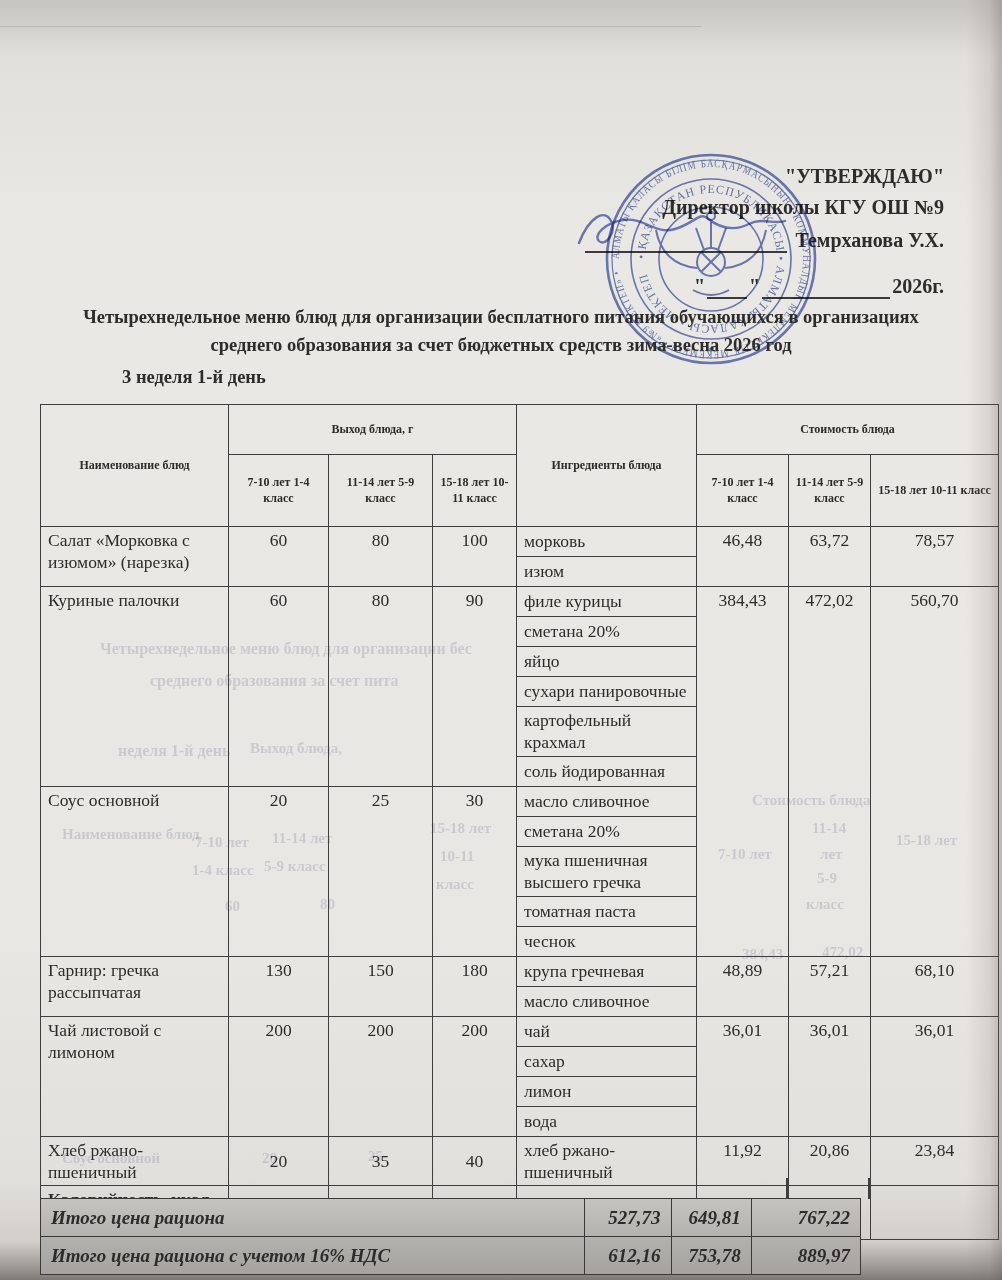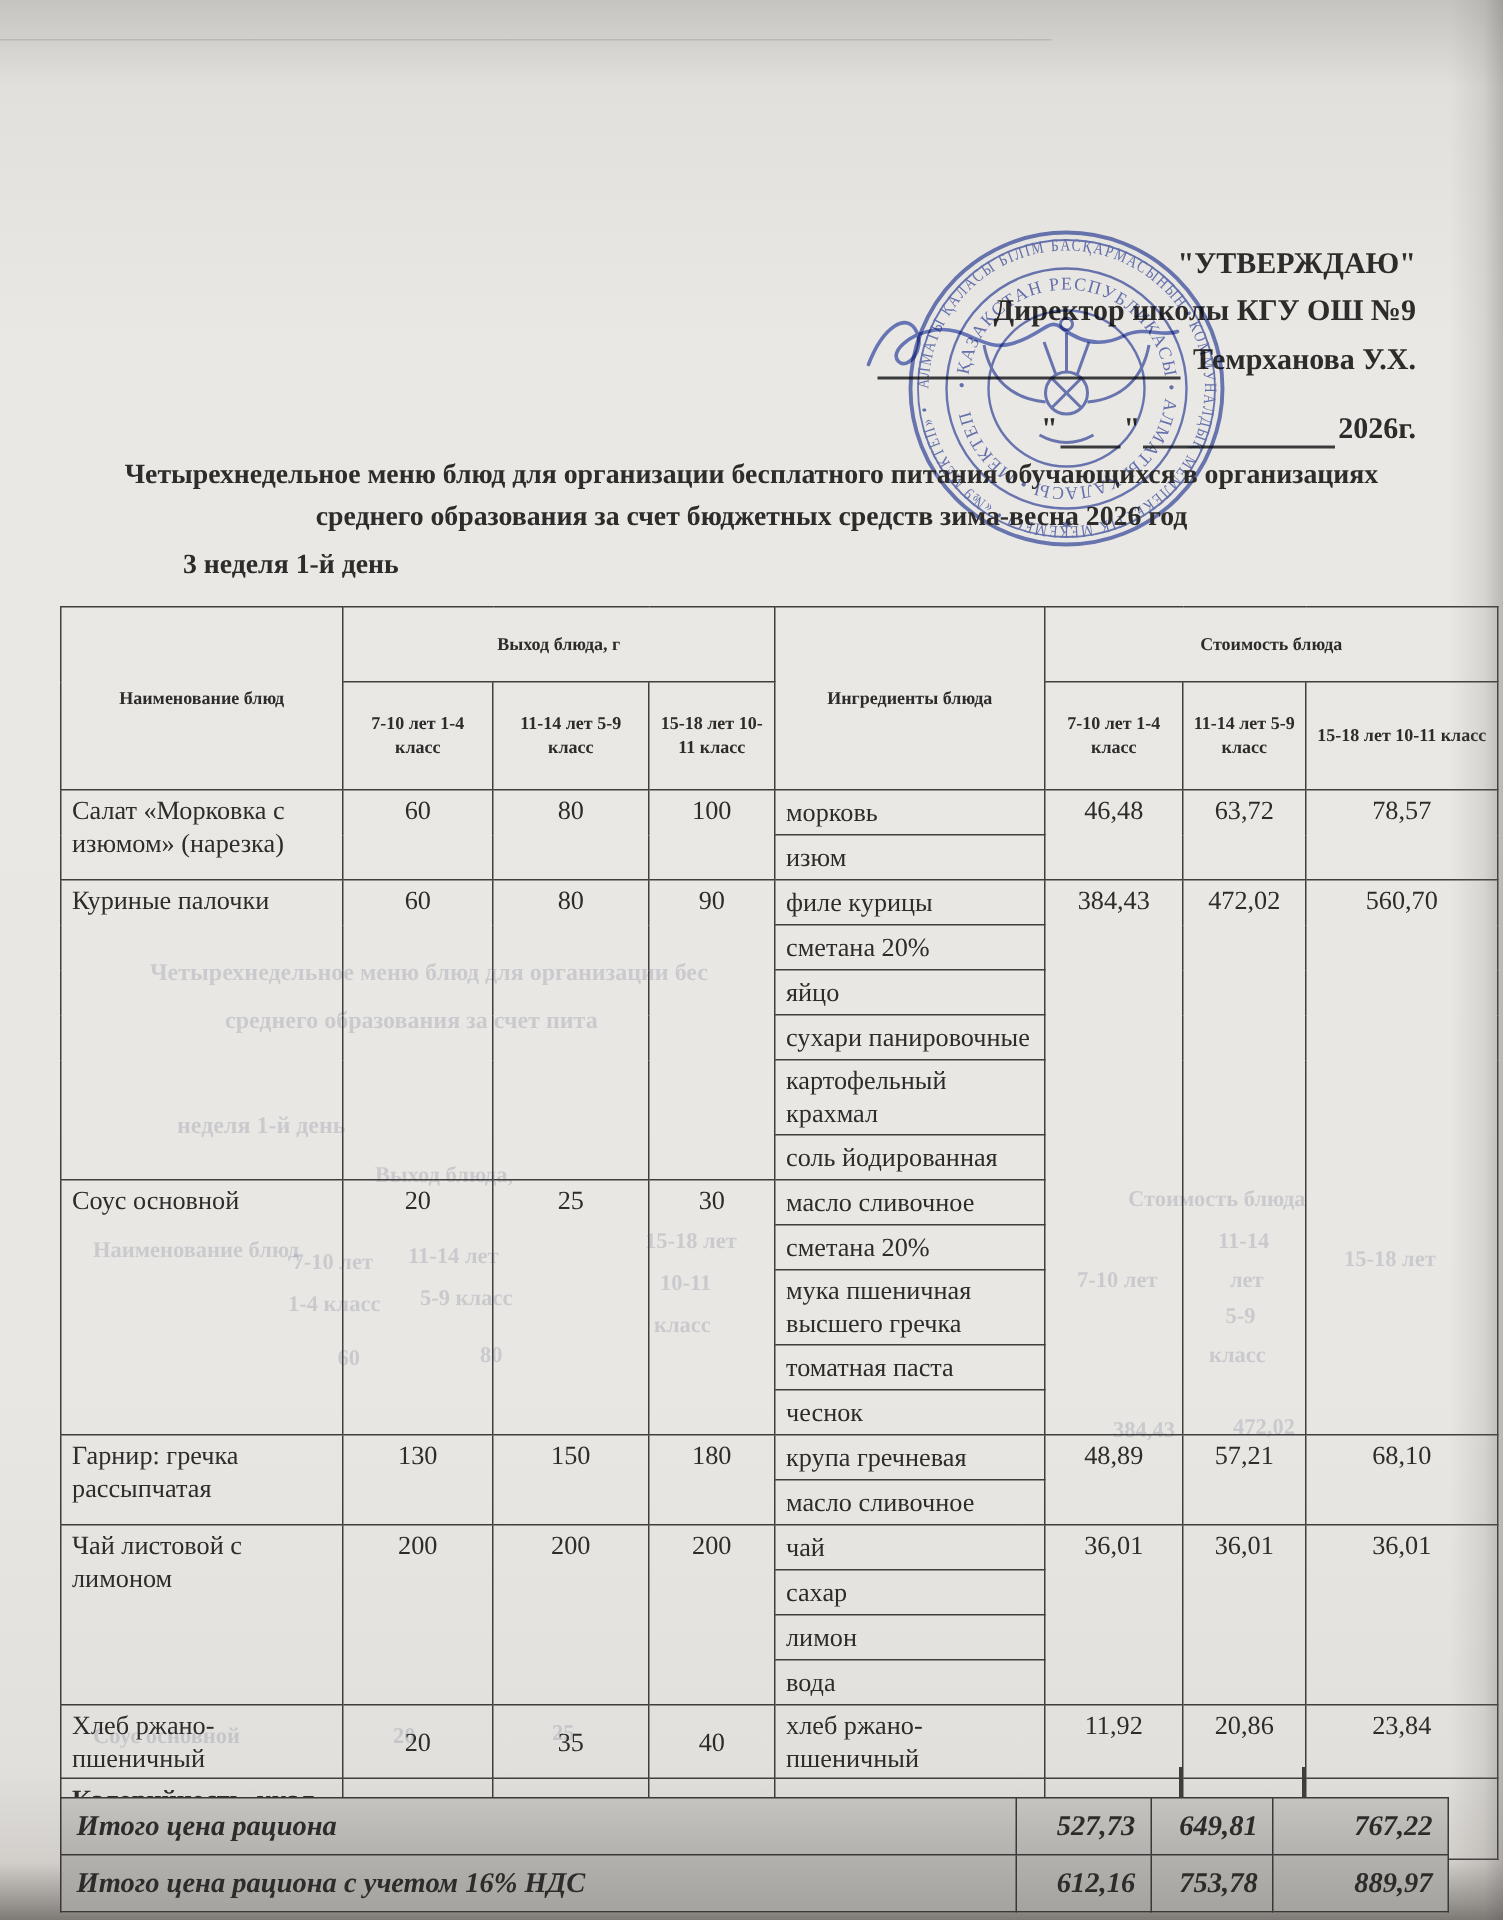--- a/index.html
+++ b/index.html
@@ -55,41 +55,41 @@
   .col-weight{ text-align:center; vertical-align:top; }
   .col-weight.vmid { vertical-align:middle; }
   .col-ing   { text-align:left;  vertical-align:middle; }
   .col-price { text-align:center; vertical-align:top; }
   .bold { font-weight:bold; }
 
   
   .gap-line { position:absolute; width:1.6px; background:#3f3e3c; }
 
   
-  table.totals { position:absolute; top:1198px; left:40px; width:926px; border-collapse:collapse;
+  table.totals { position:absolute; top:1198px; left:40px; width:821px; border-collapse:collapse;
     background:linear-gradient(180deg,#c6c4c0 0%,#b2b0ac 55%,#a5a39f 100%); }
   .totals td { border:1.8px solid #3a3938; font-weight:bold; font-style:italic; font-size:19px; padding:2px 10px; height:33px; }
   .t-label { text-align:left; }
   .t-val { text-align:right; padding-right:9px; }
 </style>
 </head>
 <body>
 
 <div class="page">
 
   <div class="ghost-layer">
       <span class="ghost" style="left: 100px; top: 640px; font-size: 16px;">Четырехнедельное меню блюд для организации бес</span>
       <span class="ghost" style="left: 150px; top: 672px; font-size: 16px;">среднего образования за счет пита</span>
       <span class="ghost" style="left: 118px; top: 742px; font-size: 16px;">неделя 1-й день</span>
-      <span class="ghost" style="left: 250px; top: 776px;">Выход блюда,</span>
+      <span class="ghost" style="left: 250px; top: 740px;">Выход блюда,</span>
       <span class="ghost" style="left: 62px; top: 826px;">Наименование блюд</span>
       <span class="ghost" style="left: 195px; top: 834px;">7-10 лет</span>
       <span class="ghost" style="left: 192px; top: 862px;">1-4 класс</span>
       <span class="ghost" style="left: 272px; top: 830px;">11-14 лет</span>
-      <span class="ghost" style="left: 280px; top: 858px;">5-9 класс</span>
+      <span class="ghost" style="left: 264px; top: 858px;">5-9 класс</span>
       <span class="ghost" style="left: 430px; top: 820px;">15-18 лет</span>
       <span class="ghost" style="left: 440px; top: 848px;">10-11</span>
       <span class="ghost" style="left: 436px; top: 876px;">класс</span>
       <span class="ghost" style="left: 225px; top: 898px;">60</span>
       <span class="ghost" style="left: 320px; top: 896px;">80</span>
       <span class="ghost" style="left: 752px; top: 792px;">Стоимость блюда</span>
       <span class="ghost" style="left: 718px; top: 846px;">7-10 лет</span>
       <span class="ghost" style="left: 812px; top: 820px;">11-14</span>
       <span class="ghost" style="left: 820px; top: 846px;">лет</span>
       <span class="ghost" style="left: 817px; top: 870px;">5-9</span>

